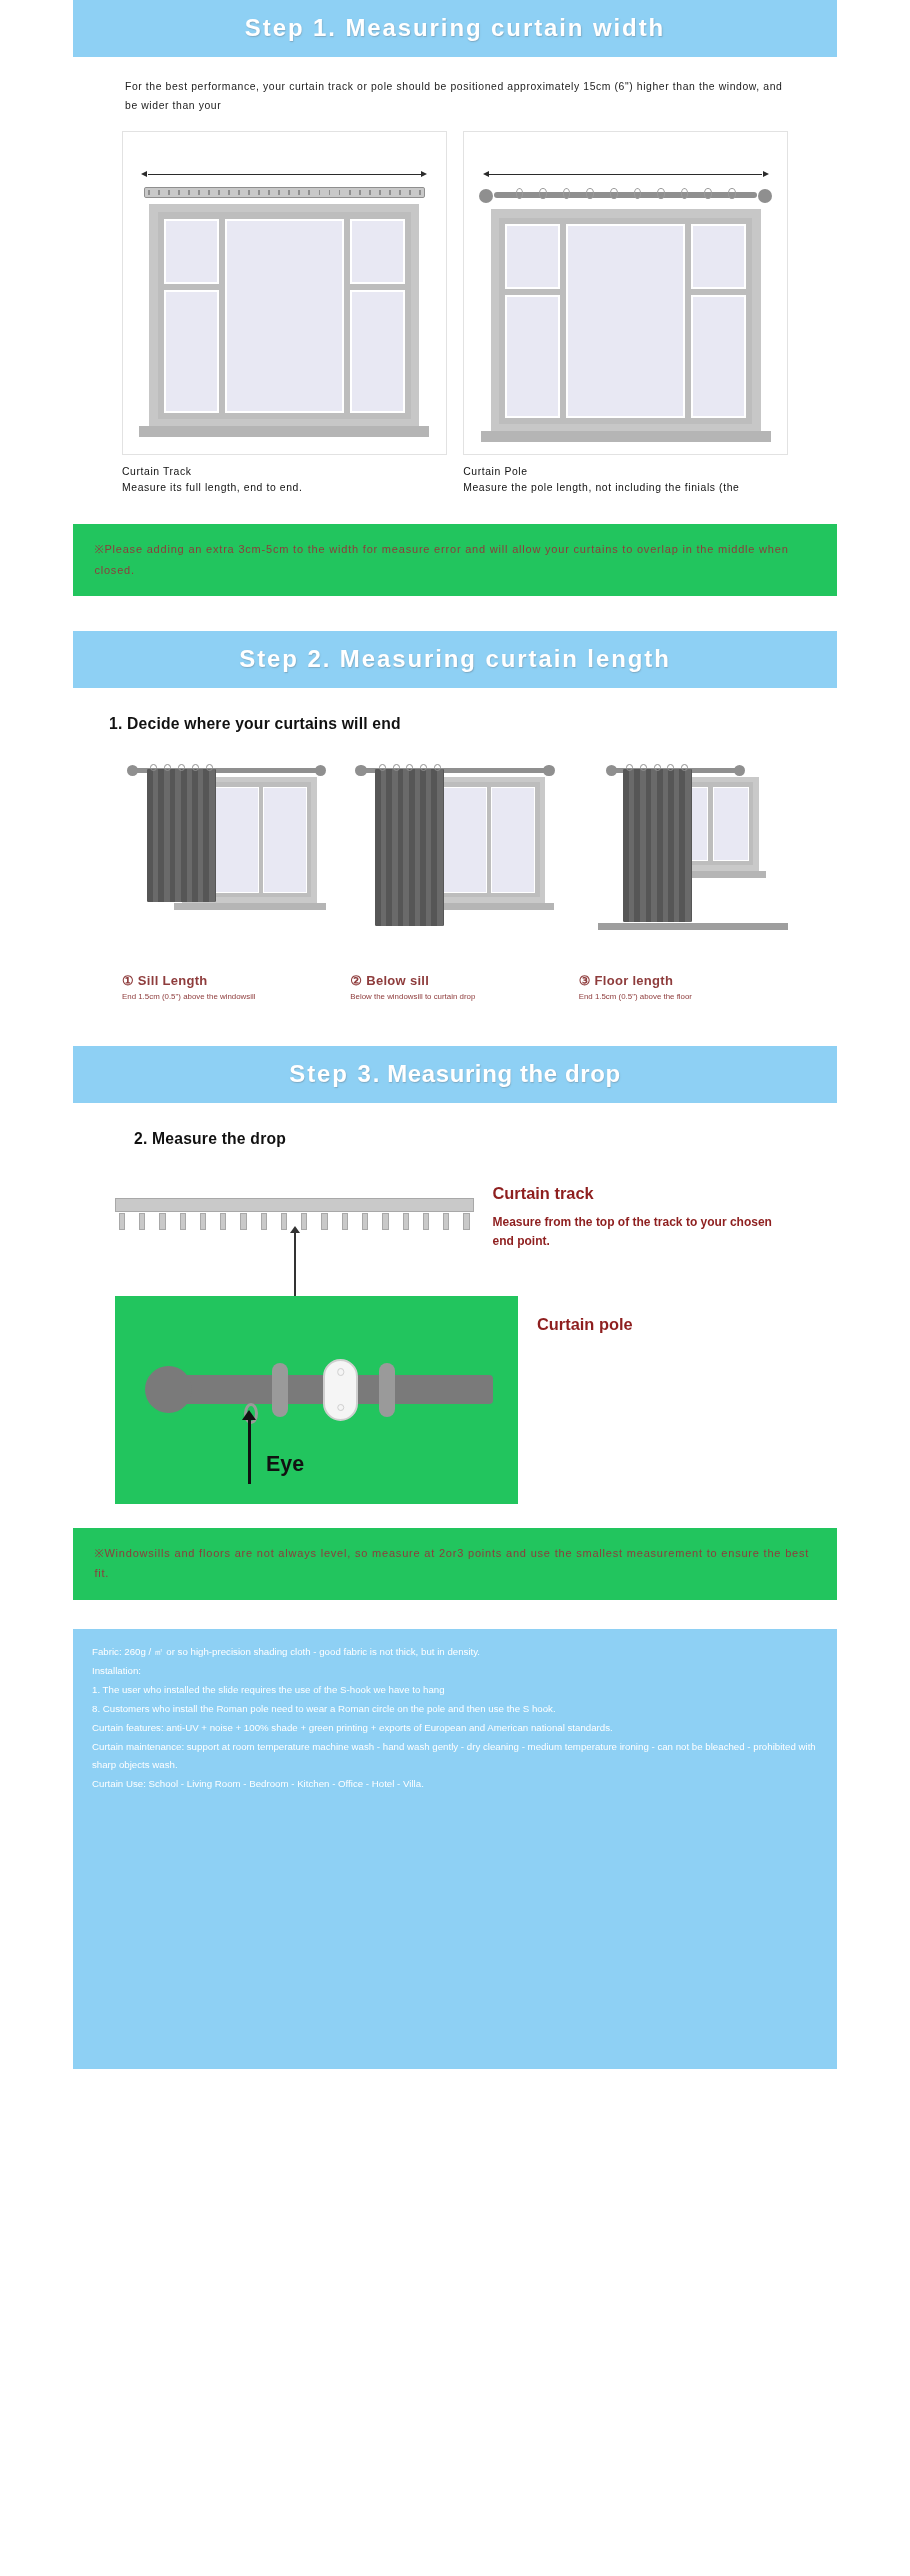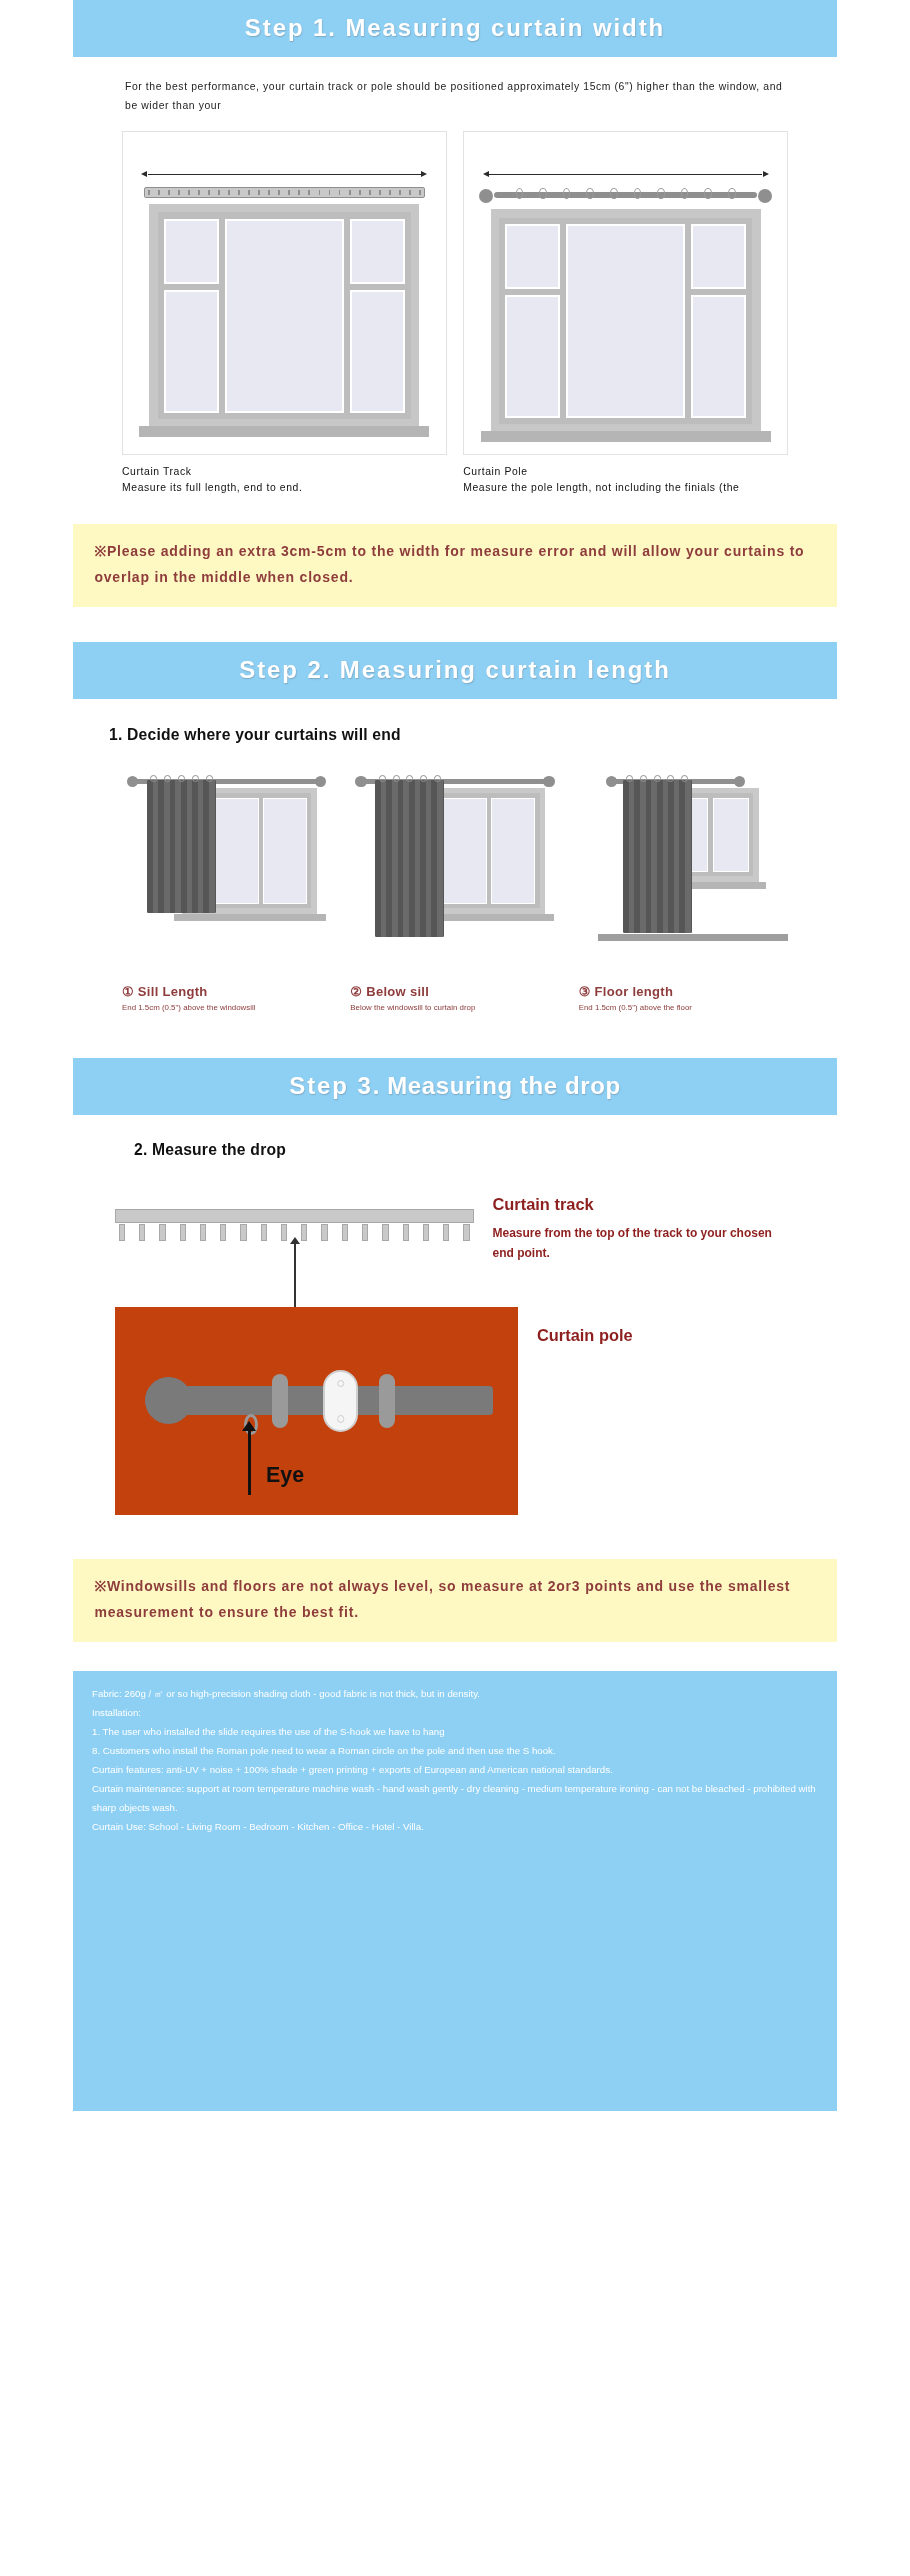--- a/index.html
+++ b/index.html
@@ -94,27 +94,26 @@
   .col.mid { flex:1; }
   .pane { background:#e8e8f3; border:2.5px solid #ffffff; }
   .pane.t { height:65px; }
   .pane.b { flex:1; }
   .pane.full { flex:1; }
   .sill { position:absolute; left:-10px; right:-10px; bottom:-10px; height:11.3px; background:#b5b5b5; }
 
   
   .note {
     margin:28px 33px 0 33px;
-    background:#fef9c3;
+    background:#22c55e;
     color:#8e3c3c;
-    font-size:14px;
+    font-size:11px;
     letter-spacing:0.8px;
     line-height:1.85;
     padding:15px 21.4px 16.4px 21.4px;
-    font-weight:bold;
   }
 
   
   .sub-h {
     margin:26.4px 0 0 69px;
     font-size:15.7px;
     font-weight:bold;
     color:#111;
     letter-spacing:0.2px;
   }
@@ -158,21 +157,21 @@
   .measure-text p { margin:0; color:#8e1f1f; font-size:12px; font-weight:bold; line-height:1.6; }
 
   .track-strip { height:34px; margin-top:29px; position:relative; }
   .track-strip .bar { position:absolute; left:0; right:0; top:0; height:14px; background:#c9c9c9; border:1.3px solid #a8a8a8; }
   .track-strip .teeth { position:absolute; left:3.8px; right:3.8px; top:15px; height:16.4px; display:flex; justify-content:space-between; }
   .track-strip .teeth i { width:6.3px; height:16.4px; background:#c9c9c9; border:1.3px solid #a8a8a8; }
   .up-arrow { position:absolute; left:50%; top:34px; width:1.3px; height:94px; background:#333; }
   .up-arrow:before{ content:""; position:absolute; top:-6.3px; left:-4.4px; width:0;height:0;
     border-left:5px solid transparent;border-right:5px solid transparent;border-bottom:7.5px solid #333;}
 
-  .pole-art { margin-top:38px; background:#c2410c; height:208px; position:relative;text-decoration:underline; }
+  .pole-art { margin-top:38px; background:#22c55e; height:208px; position:relative;text-decoration:underline; }
   .pole-art .rod { position:absolute; left:69px; right:25px; top:79px; height:29px; background:#7a7a7a; border-radius:3.8px;}
   .pole-art .ball { position:absolute; left:30px; top:70px; width:47px; height:47px; border-radius:50%; background:#7a7a7a;}
   .pole-art .ring { position:absolute; top:67px; width:16.4px; height:54px; border-radius:8.2px; background:#9a9a9a;}
   .pole-art .oval { position:absolute; top:63px; left:208px; width:35px; height:62px; border-radius:17.6px; border:2.5px solid #cfcfcf; background:#f5f5f5;}
   .pole-art .oval i { position:absolute; left:50%; transform:translateX(-50%); width:7.5px;height:7.5px;border-radius:50%;border:1.9px solid #cfcfcf;}
   .pole-art .eyeloop { position:absolute; left:125px; top:107px; width:21.4px; height:33px; }
   .pole-art .eyeloop b { position:absolute; left:3.8px; top:0; width:14px; height:21.4px; border:3.1px solid #9a9a9a; border-radius:50%; display:block;}
   .pole-art .blkarrow { position:absolute; left:133px; top:123px; width:3.1px; height:65px; background:#111;}
   .pole-art .blkarrow:before{content:"";position:absolute;top:-8.8px;left:-5.7px;width:0;height:0;
     border-left:7px solid transparent;border-right:7px solid transparent;border-bottom:10px solid #111;}
@@ -468,21 +467,21 @@
           </div>
         <div class="blkarrow"></div>
         <div class="eye-label">Eye</div>
       </div>
     </div>
     <div class="measure-text" style="padding-top:57px">
       <h3>Curtain pole</h3>
     </div>
   </div>
 
-  <div class="note" style="margin-top:44px">※Windowsills and floors are not always level, so measure at 2or3 points and use the smallest measurement to ensure the best fit.</div>
+  <div class="note" style="margin-top:24px">※Windowsills and floors are not always level, so measure at 2or3 points and use the smallest measurement to ensure the best fit.</div>
 
   <div class="spec">
     <p>Fabric: 260g / ㎡ or so high-precision shading cloth - good fabric is not thick, but in density.</p>
     <p>Installation:</p>
     <p>1. The user who installed the slide requires the use of the S-hook we have to hang</p>
     <p>8. Customers who install the Roman pole need to wear a Roman circle on the pole and then use the S hook.</p>
     <p>Curtain features: anti-UV + noise + 100% shade + green printing + exports of European and American national standards.</p>
     <p>Curtain maintenance: support at room temperature machine wash - hand wash gently - dry cleaning - medium temperature ironing - can not be bleached - prohibited with sharp objects wash.</p>
     <p>Curtain Use: School - Living Room - Bedroom - Kitchen - Office - Hotel - Villa.</p>
   </div>

